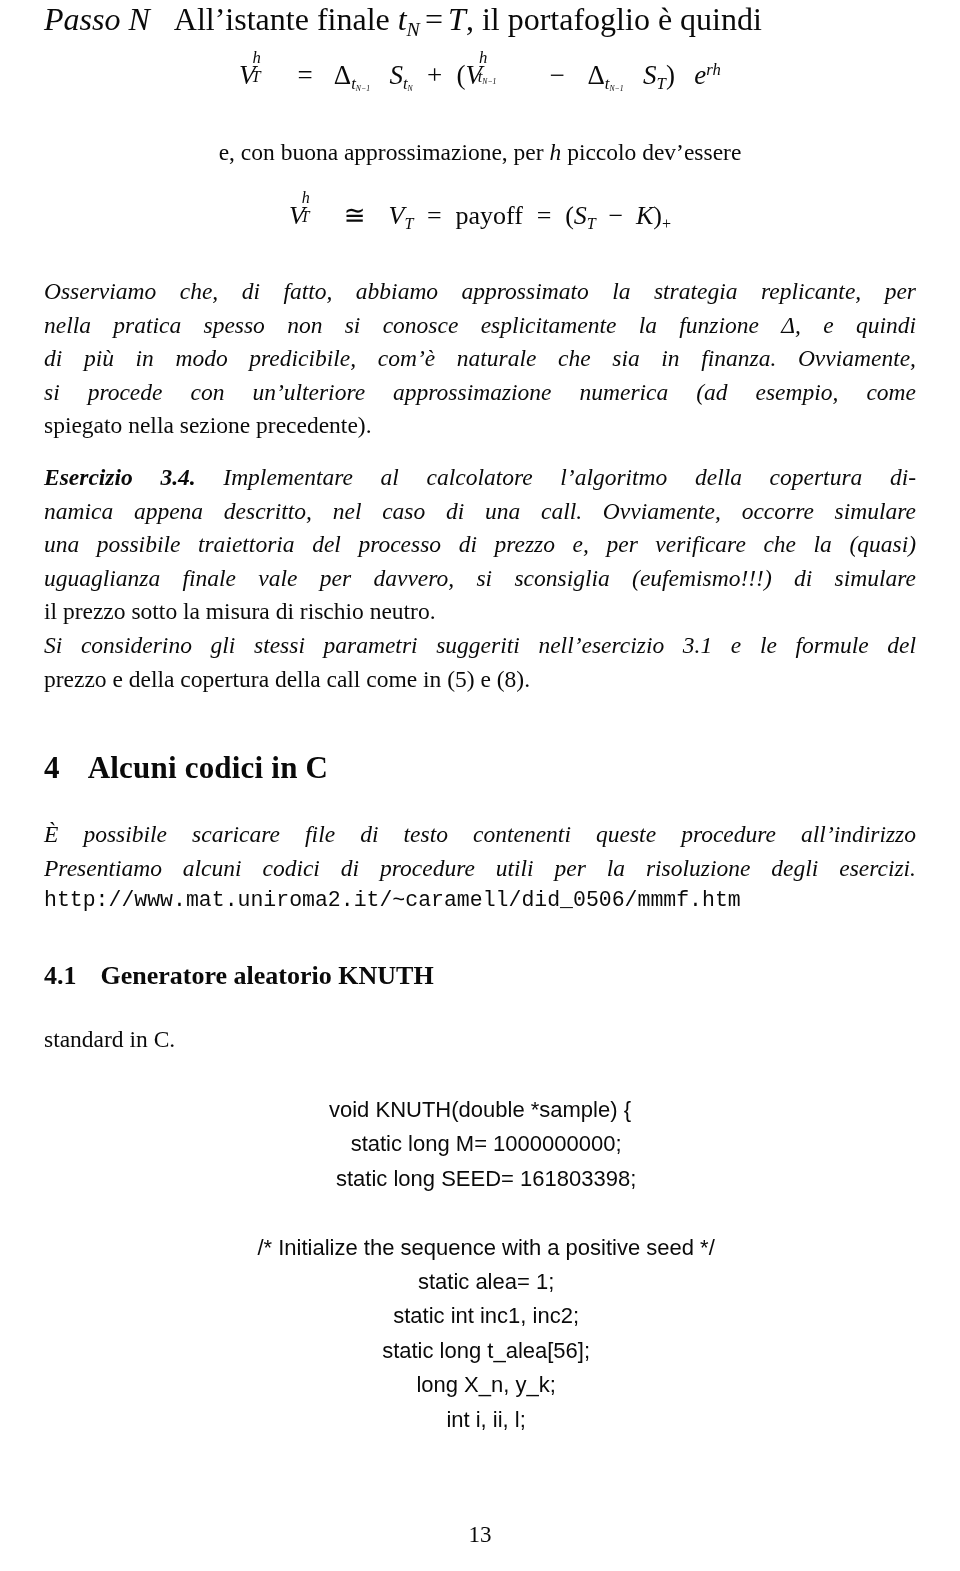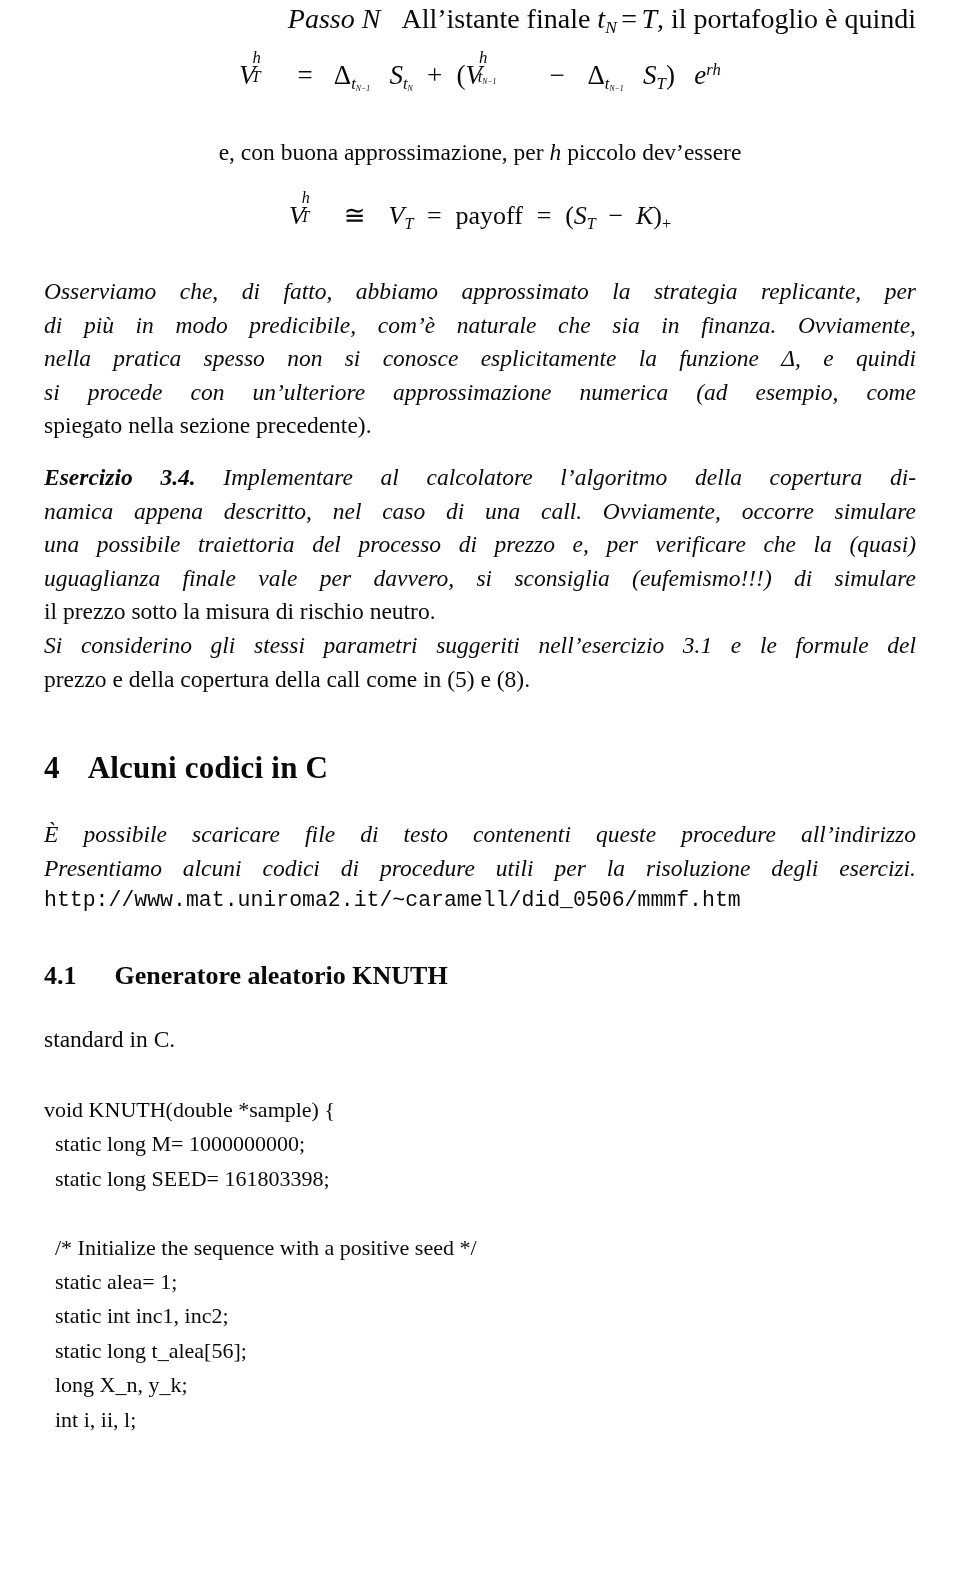--- a/index.html
+++ b/index.html
@@ -41,24 +41,23 @@
     font-style: italic;
   }
   .lastline {
     display: block;
     text-align: left;
     text-align-last: left;
     white-space: nowrap;
   }
 
   .step-head {
-    font-size: 28px;
+    font-size: 32px;
     line-height: 30px;
     white-space: nowrap;
-    text-align: right;
   }
   .step-head .it {
     font-style: italic;
   }
 
   
   .display-math {
     text-align: center;
     font-family: "Liberation Serif", "DejaVu Serif", serif;
     white-space: nowrap;
@@ -121,37 +120,38 @@
     line-height: 40px;
     letter-spacing: 0.2px;
   }
   h2.sec .num { margin-right: 28px; }
   h3.subsec {
     font-size: 26px;
     font-weight: bold;
     margin: 0;
     line-height: 34px;
   }
-  h3.subsec .num { margin-right: 38px; }
+  h3.subsec .num { margin-right: 24px; }
 
   .bold { font-weight: bold; }
 
   
   .mono {
     font-family: "Liberation Mono", "DejaVu Sans Mono", monospace;
     font-size: 21.5px;
     line-height: 30px;
     white-space: pre;
   }
   .code {
-    font-family: Liberation Serif, serif;
+    font-family: Liberation Sans, sans-serif;
     font-size: 22px;
     line-height: 34.4px;
     white-space: pre;
     margin: 0;
+    text-align: center;
   }
 
   .pageno {
     position: absolute;
     left: 0;
     right: 0;
     top: 1522px;
     text-align: center;
     font-size: 23px;
   }
@@ -224,22 +224,22 @@
       <span class="op" style="padding:0 0.28em"><span>=</span></span>
       <span class="up"><span>(</span></span><span class="mi"><span>S</span></span><sub class="sb"><span>T</span></sub>
       <span class="op" style="padding:0 0.24em"><span>−</span></span>
       <span class="mi"><span>K</span></span><span class="up"><span>)</span></span><sub class="sb" style="font-style:normal"><span>+</span></sub>
     </div>
 
     <div class="sp-44"></div>
 
     <div class="para-lines">
       <span class="justline">Osserviamo che, di fatto, abbiamo approssimato la strategia replicante, per</span>
+      <span class="justline">nella pratica spesso non si conosce esplicitamente la funzione Δ, e quindi</span>
       <span class="justline">di più in modo predicibile, com’è naturale che sia in finanza. Ovviamente,</span>
-      <span class="justline">nella pratica spesso non si conosce esplicitamente la funzione Δ, e quindi</span>
       <span class="justline">si procede con un’ulteriore approssimazione numerica (ad esempio, come</span>
       <span class="lastline">spiegato nella sezione precedente).</span>
     </div>
 
     <div class="sp-18"></div>
 
     <div class="para-lines">
       <span class="justline"><span class="bold">Esercizio 3.4.</span> <span>Implementare al calcolatore l’algoritmo della copertura di-</span></span>
       <span class="justline">namica appena descritto, nel caso di una call. Ovviamente, occorre simulare</span>
       <span class="justline">una possibile traiettoria del processo di prezzo e, per verificare che la (quasi)</span>
@@ -284,13 +284,14 @@
 <span></span>
 <span>  /* Initialize the sequence with a positive seed */</span>
 <span>  static alea= 1;</span>
 <span>  static int inc1, inc2;</span>
 <span>  static long t_alea[56];</span>
 <span>  long X_n, y_k;</span>
 <span>  int i, ii, l;</span></pre>
 
   </div>
 
+  <div class="pageno">13</div>
 </div>
 
 </body></html>

